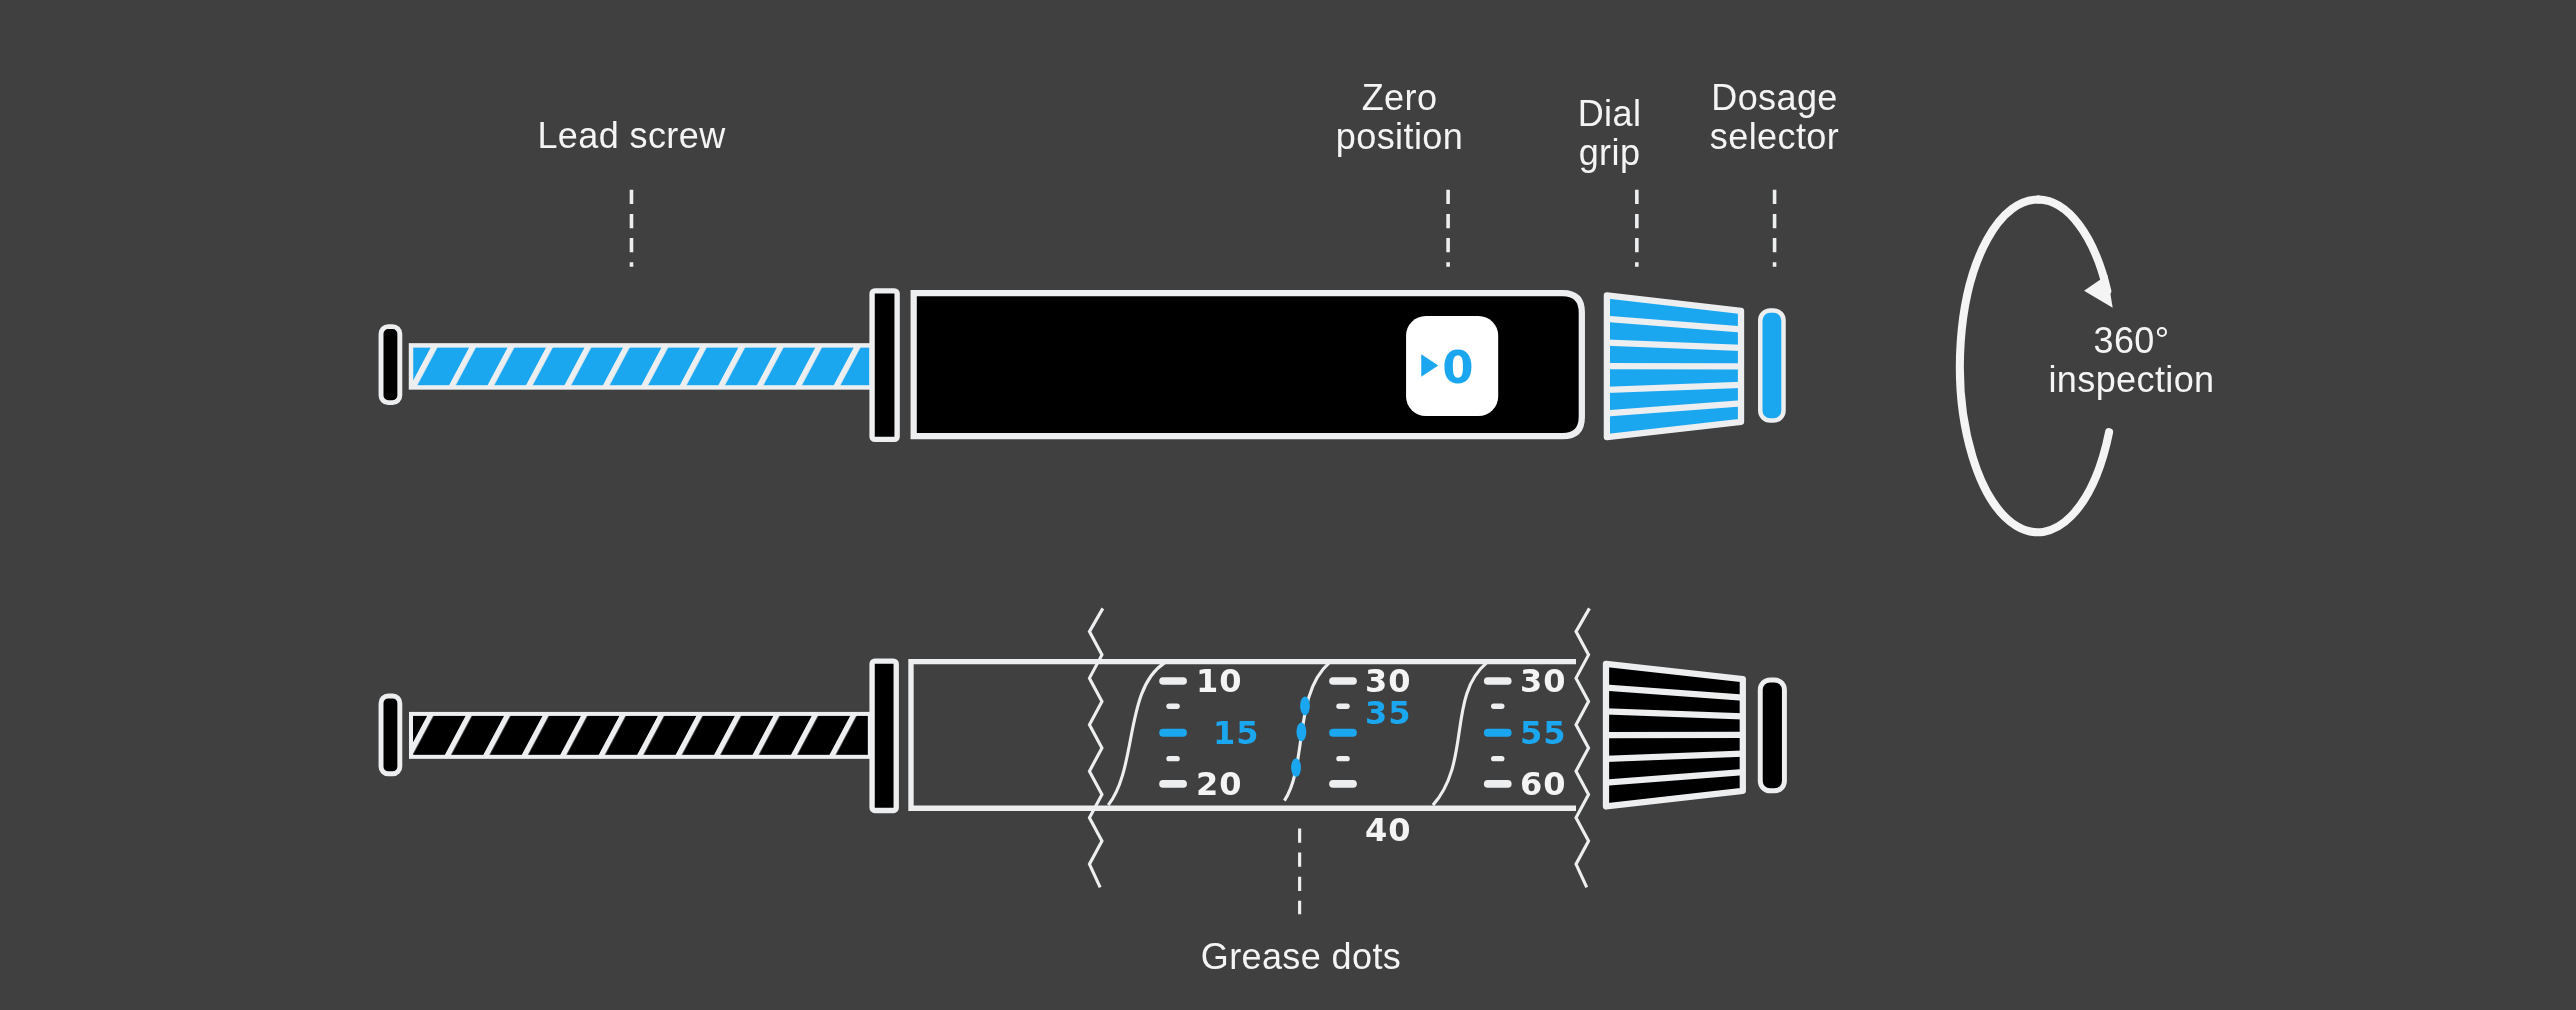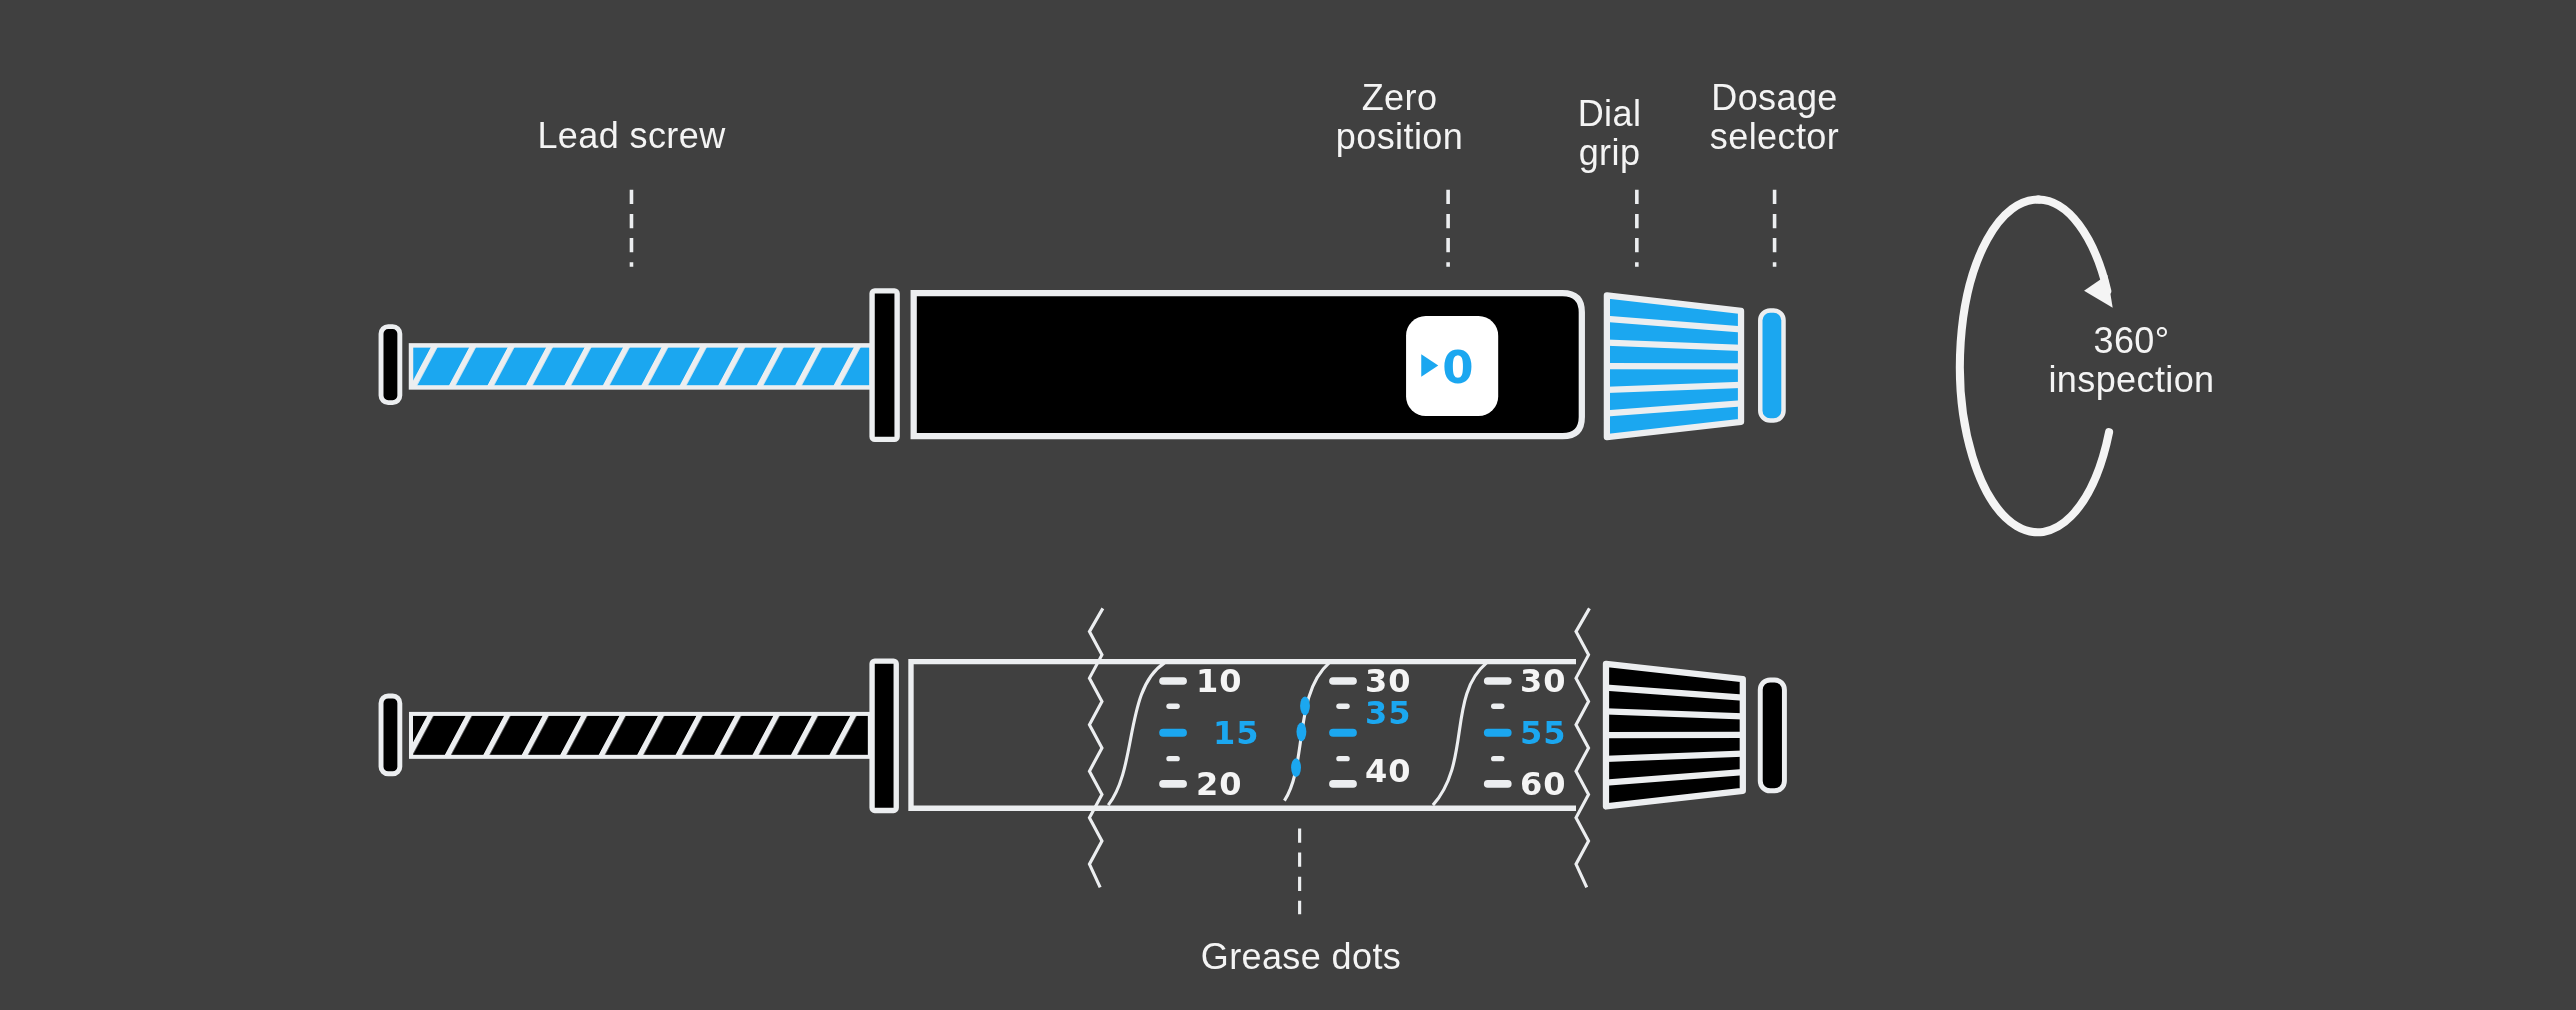--- a/index.html
+++ b/index.html
@@ -142,20 +142,20 @@
   <div class="lbl" style="left:1122px;top:937px;width:358px;">Grease dots</div>
 
   <div class="zero-digit" style="left:1458px;top:367px;">0</div>
 
   <span class="num" style="left:1196px;top:681px;">10</span>
   <span class="num accent" style="left:1196px;top:733px;margin-left:17px;">15</span>
   <span class="num" style="left:1196px;top:784px;">20</span>
 
   <span class="num" style="left:1365px;top:681px;">30</span>
   <span class="num accent" style="left:1365px;top:713px;">35</span>
-  <span class="num" style="left:1365px;top:771px;">40</span>
+  <span class="num" style="left:1365px;top:830px;">40</span>
 
   <span class="num" style="left:1520px;top:681px;">30</span>
   <span class="num accent" style="left:1520px;top:733px;">55</span>
   <span class="num" style="left:1520px;top:784px;">60</span>
 
 </div>
 
 
 </body></html>

